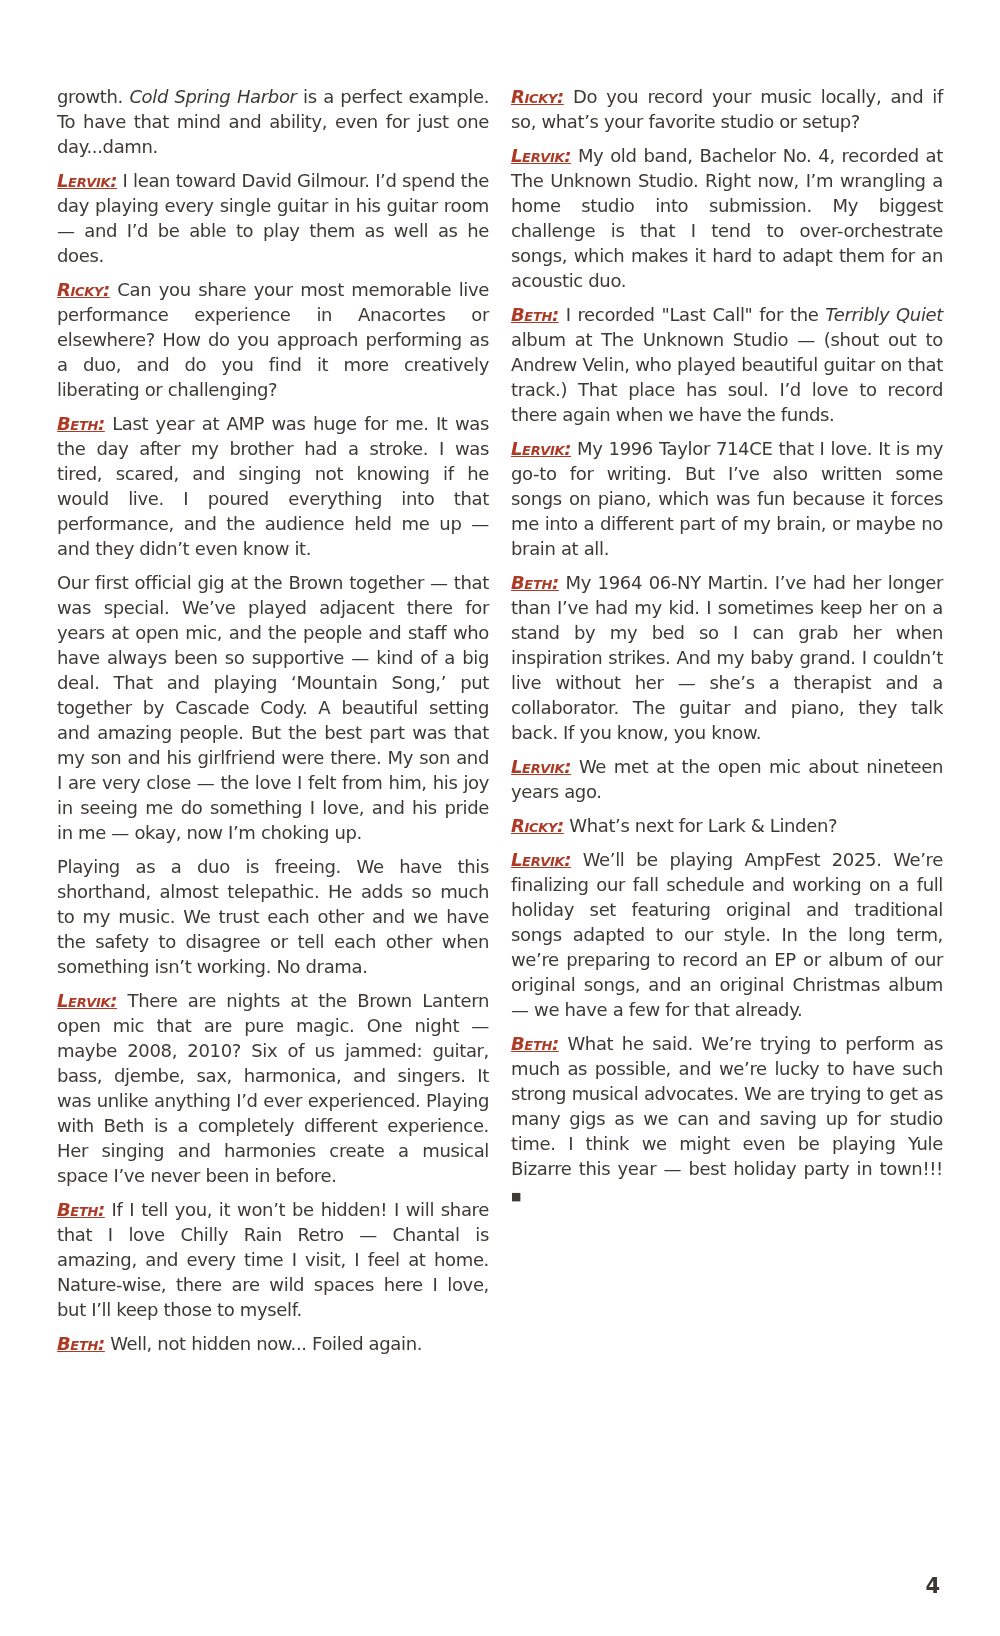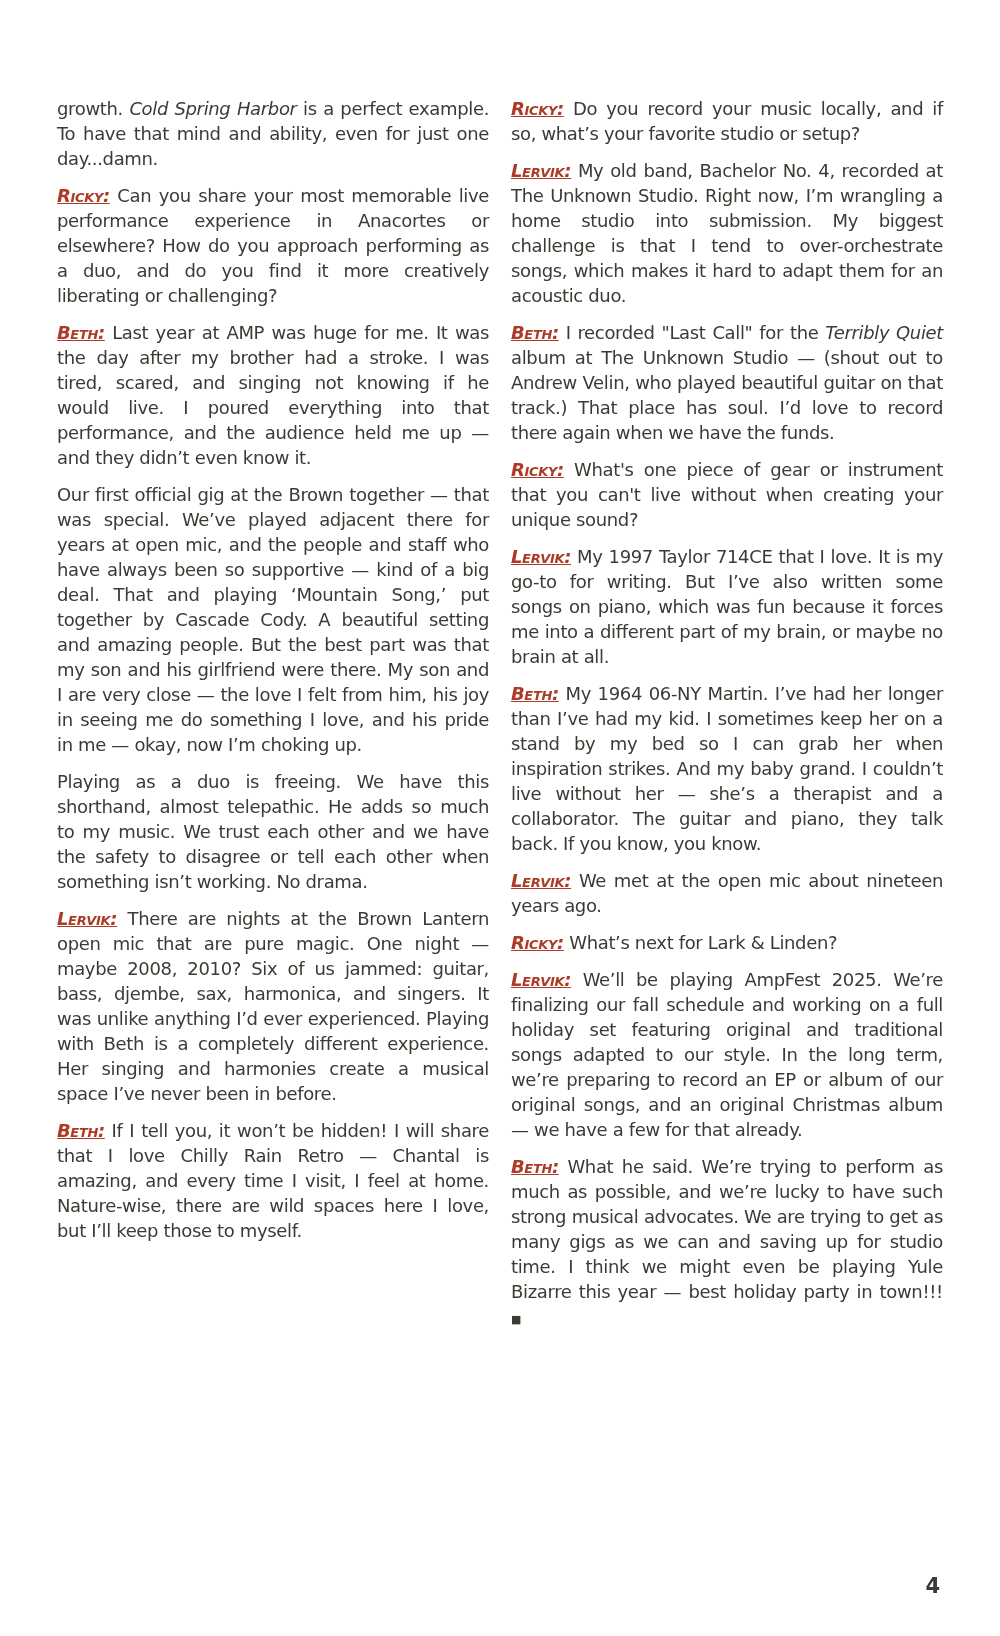--- a/index.html
+++ b/index.html
@@ -20,21 +20,21 @@
     top: 84px;
     left: 57px;
     width: 886px;
     display: flex;
     gap: 22px;
   }
   .col {
     width: 432px;
   }
   p.para {
-    margin: 12px 0 9px 0;
+    margin: 0 0 9px 0;
     font-size: 18px;
     line-height: 25px;
     letter-spacing: -0.35px;
     color: var(--body-color, #3d3a34);
     text-align: justify;
   }
   .speaker {
     color: var(--speaker-color, #ad3a25);
     font-weight: bold;
     font-style: italic;
@@ -56,33 +56,34 @@
     color: var(--body-color, #3d3a34);
   }
 </style>
 </head>
 <body>
 
 <div class="page">
   <div class="columns">
     <div class="col">
         <p class="para"><span>growth. </span><em class="italic-seg">Cold Spring Harbor</em><span> is a perfect example. To have that mind and ability, even for just one day...damn.</span></p>
+        <p class="para"><span class="speaker">Lervik:</span> <span>I lean toward David Gilmour. I’d spend the day playing every single guitar in his guitar room — and I’d be able to play them as well as he does.</span></p>
         <p class="para"><span class="speaker">Ricky:</span> <span>Can you share your most memorable live performance experience in Anacortes or elsewhere? How do you approach performing as a duo, and do you find it more creatively liberating or challenging?</span></p>
         <p class="para"><span class="speaker">Beth:</span> <span>Last year at AMP was huge for me. It was the day after my brother had a stroke. I was tired, scared, and singing not knowing if he would live. I poured everything into that performance, and the audience held me up — and they didn’t even know it.</span></p>
         <p class="para"><span>Our first official gig at the Brown together — that was special. We’ve played adjacent there for years at open mic, and the people and staff who have always been so supportive — kind of a big deal. That and playing ‘Mountain Song,’ put together by Cascade Cody. A beautiful setting and amazing people. But the best part was that my son and his girlfriend were there. My son and I are very close — the love I felt from him, his joy in seeing me do something I love, and his pride in me — okay, now I’m choking up.</span></p>
         <p class="para"><span>Playing as a duo is freeing. We have this shorthand, almost telepathic. He adds so much to my music. We trust each other and we have the safety to disagree or tell each other when something isn’t working. No drama.</span></p>
         <p class="para"><span class="speaker">Lervik:</span> <span>There are nights at the Brown Lantern open mic that are pure magic. One night — maybe 2008, 2010? Six of us jammed: guitar, bass, djembe, sax, harmonica, and singers. It was unlike anything I’d ever experienced. Playing with Beth is a completely different experience. Her singing and harmonies create a musical space I’ve never been in before.</span></p>
         <p class="para"><span class="speaker">Beth:</span> <span>If I tell you, it won’t be hidden! I will share that I love Chilly Rain Retro — Chantal is amazing, and every time I visit, I feel at home. Nature-wise, there are wild spaces here I love, but I’ll keep those to myself.</span></p>
+        <p class="para"><span class="speaker">Beth:</span> <span>Well, not hidden now... Foiled again.</span></p>
       </div>
     <div class="col">
         <p class="para"><span class="speaker">Ricky:</span> <span>Do you record your music locally, and if so, what’s your favorite studio or setup?</span></p>
         <p class="para"><span class="speaker">Lervik:</span> <span>My old band, Bachelor No. 4, recorded at The Unknown Studio. Right now, I’m wrangling a home studio into submission. My biggest challenge is that I tend to over-orchestrate songs, which makes it hard to adapt them for an acoustic duo.</span></p>
         <p class="para"><span class="speaker">Beth:</span> <span>I recorded "Last Call" for the </span><em class="italic-seg">Terribly Quiet</em><span> album at The Unknown Studio — (shout out to Andrew Velin, who played beautiful guitar on that track.) That place has soul. I’d love to record there again when we have the funds.</span></p>
-        <p class="para"><span class="speaker">Ricky:</span> <span>What's one piece of gear or instrument that you can't live without when creating your unique sound?</span></p>
-        <p class="para"><span class="speaker">Lervik:</span> <span>My 1997 Taylor 714CE that I love. It is my go-to for writing. But I’ve also written some songs on piano, which was fun because it forces me into a different part of my brain, or maybe no brain at all.</span></p>
+        <p class="para"><span class="speaker">Lervik:</span> <span>My 1996 Taylor 714CE that I love. It is my go-to for writing. But I’ve also written some songs on piano, which was fun because it forces me into a different part of my brain, or maybe no brain at all.</span></p>
         <p class="para"><span class="speaker">Beth:</span> <span>My 1964 06-NY Martin. I’ve had her longer than I’ve had my kid. I sometimes keep her on a stand by my bed so I can grab her when inspiration strikes. And my baby grand. I couldn’t live without her — she’s a therapist and a collaborator. The guitar and piano, they talk back.  If you know, you know.</span></p>
         <p class="para"><span class="speaker">Lervik:</span> <span>We met at the open mic about nineteen years ago.</span></p>
         <p class="para"><span class="speaker">Ricky:</span> <span>What’s next for Lark &amp; Linden?</span></p>
         <p class="para"><span class="speaker">Lervik:</span> <span>We’ll be playing AmpFest 2025. We’re finalizing our fall schedule and working on a full holiday set featuring original and traditional songs adapted to our style. In the long term, we’re preparing to record an EP or album of our original songs, and an original Christmas album — we have a few for that already.</span></p>
         <p class="para"><span class="speaker">Beth:</span> <span>What he said. We’re trying to perform as much as possible, and we’re lucky to have such strong musical advocates. We are trying to get as many gigs as we can and saving up for studio time. I think we might even be playing Yule Bizarre this year — best holiday party in town!!! </span><span class="endmark">■</span></p>
       </div>
   </div>
   <div class="pagenum">4</div>
 </div>
 

